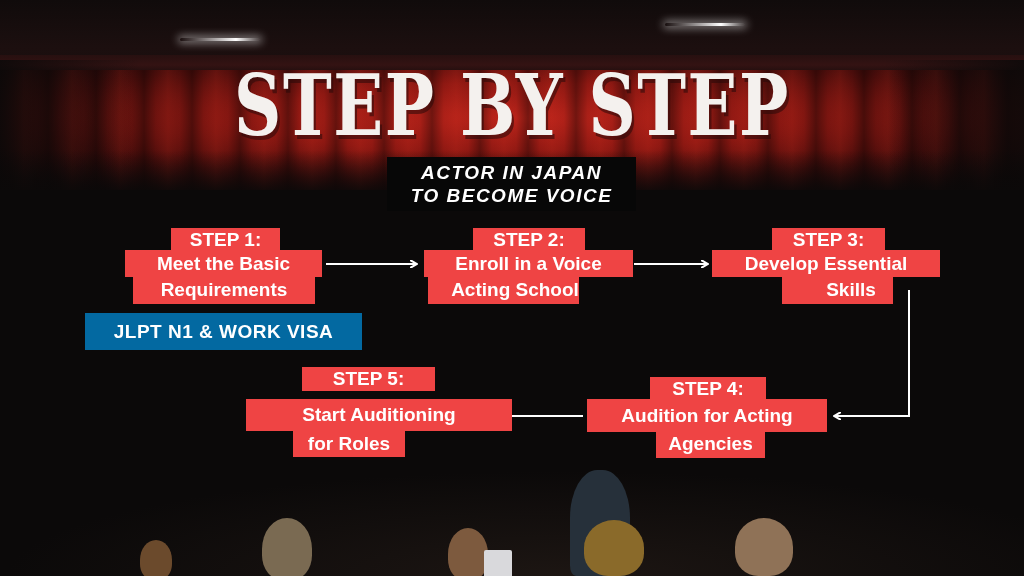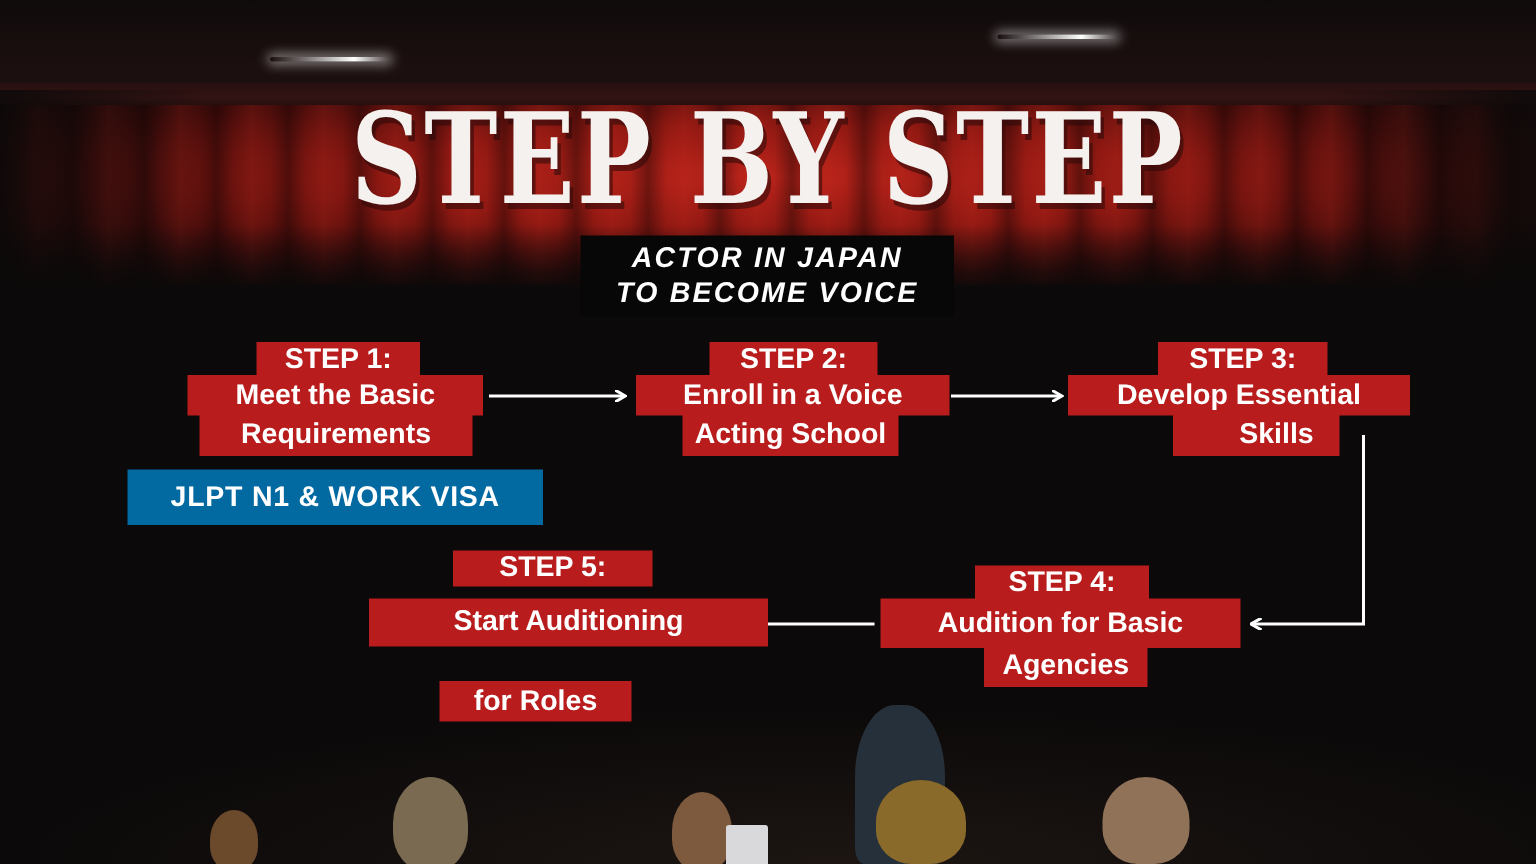--- a/index.html
+++ b/index.html
@@ -53,21 +53,21 @@
   .subtitle {
     position:absolute; left:387px; top:157px; width:249px; height:54px;
     background:#070707;
     display:flex; flex-direction:column; align-items:center; justify-content:center;
     color:#fff; font-style:italic; font-weight:bold; font-size:19px; line-height:23px;
     letter-spacing:1.5px;
   }
 
   .step { position:absolute; }
   .step .ln {
-    position:absolute; background:#b91c1c; color:#fff; font-weight:bold;
+    position:absolute; background:#ef4444; color:#fff; font-weight:bold;
     text-align:center; font-size:19px; white-space:nowrap;
     display:flex; align-items:center; justify-content:center;
   }
 
   .note {
     position:absolute; left:85px; top:313px; width:277px; height:37px;
     background:#0369a1; color:#fff; font-weight:bold; font-size:19px;
     display:flex; align-items:center; justify-content:center; letter-spacing:0.5px;
   }
 
@@ -129,34 +129,34 @@
 
 <div class="step">
   <div class="ln" style="left:171px;top:228px;width:109px;height:24px;">STEP 1:</div>
   <div class="ln" style="left:125px;top:250px;width:197px;height:27px;">Meet the Basic</div>
   <div class="ln" style="left:133px;top:275px;width:182px;height:29px;">Requirements</div>
 </div>
 
 <div class="step">
   <div class="ln" style="left:473px;top:228px;width:112px;height:24px;">STEP 2:</div>
   <div class="ln" style="left:424px;top:250px;width:209px;height:27px;">Enroll in a Voice</div>
-  <div class="ln" style="left:455px;top:275px;width:144px;height:29px;">Acting School</div>
+  <div class="ln" style="left:428px;top:275px;width:128px;height:29px;padding-left:23px;">Acting School</div>
 </div>
 
 <div class="step">
   <div class="ln" style="left:772px;top:228px;width:113px;height:24px;">STEP 3:</div>
   <div class="ln" style="left:712px;top:250px;width:228px;height:27px;">Develop Essential</div>
   <div class="ln" style="left:782px;top:275px;width:84px;height:29px;padding-left:27px;">Skills</div>
 </div>
 
 <div class="step">
   <div class="ln" style="left:650px;top:377px;width:116px;height:24px;">STEP 4:</div>
-  <div class="ln" style="left:587px;top:399px;width:240px;height:33px;">Audition for Basic</div>
+  <div class="ln" style="left:587px;top:399px;width:240px;height:33px;">Audition for Acting</div>
   <div class="ln" style="left:656px;top:430px;width:109px;height:28px;">Agencies</div>
 </div>
 
 <div class="step">
   <div class="ln" style="left:302px;top:367px;width:133px;height:24px;">STEP 5:</div>
   <div class="ln" style="left:246px;top:399px;width:266px;height:32px;">Start Auditioning</div>
-  <div class="ln" style="left:293px;top:430px;width:128px;height:27px;margin-top:24px;">for Roles</div>
+  <div class="ln" style="left:293px;top:430px;width:112px;height:27px;">for Roles</div>
 </div>
 
 <div class="note">JLPT N1 &amp; WORK VISA</div>
 
 </body></html>

